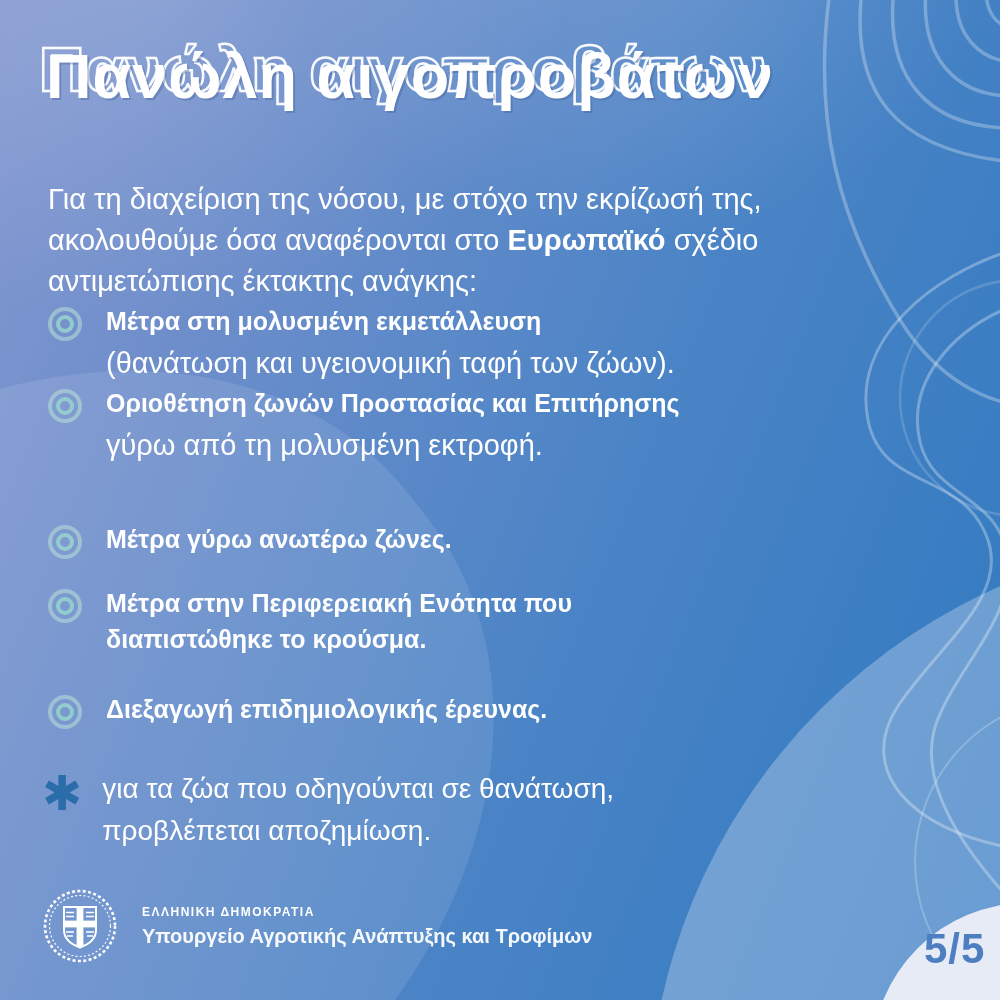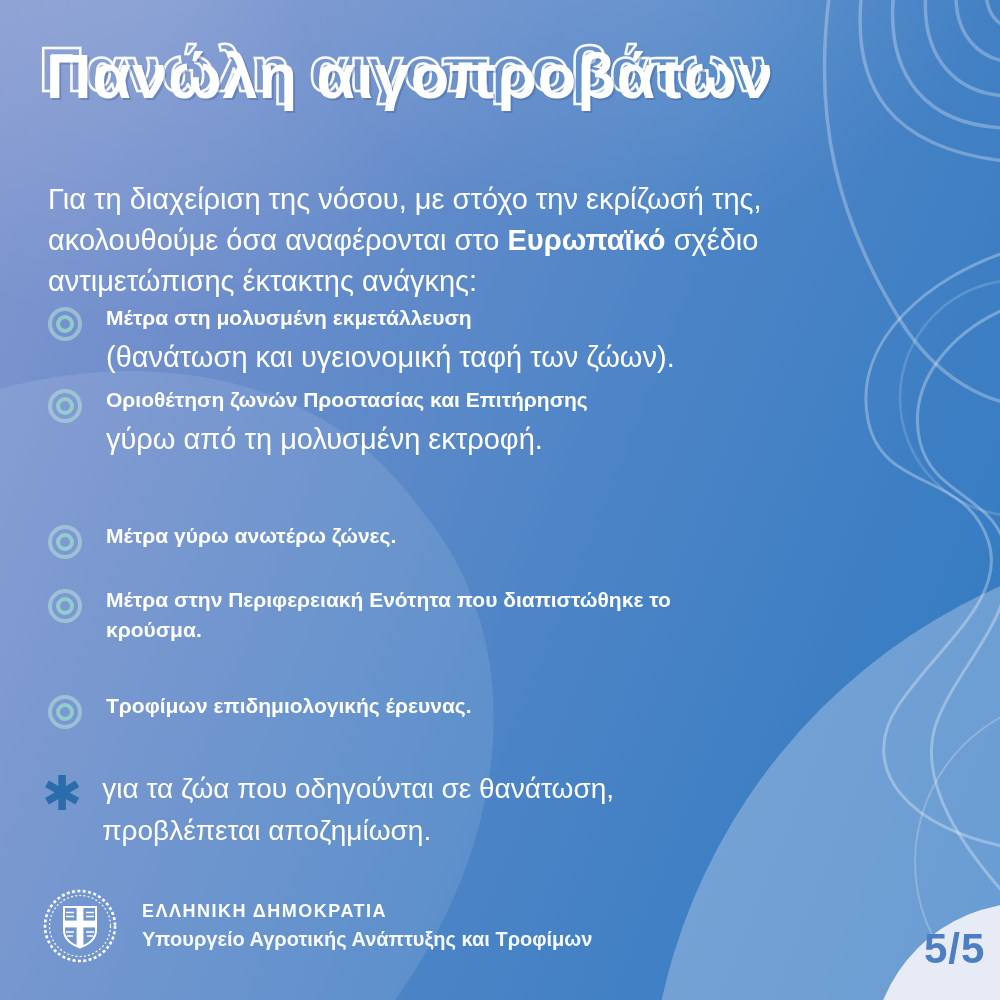--- a/index.html
+++ b/index.html
@@ -47,21 +47,21 @@
   .intro{
     position:absolute; left:48px; top:150px; width:856px; z-index:6;
     font-size:29px; line-height:1.42; font-weight:400;
   }
   .intro b{font-weight:800;}
   
   .bullet{
     position:absolute; left:48px; display:flex; align-items:flex-start; z-index:6;
   }
   .bullet .txt{margin-left:24px; max-width:800px;}
-  .bullet .txt .t{font-size:21px; font-weight:800; line-height:1.45;}
+  .bullet .txt .t{font-size:25px; font-weight:800; line-height:1.45;}
   .bullet .txt .s{font-size:29px; font-weight:400; line-height:1.4; margin-top:4px;}
   .b1{top:303px;} .b2{top:385px;} .b3{top:521px;} .b4{top:585px;} .b5{top:691px;}
   .b4 .txt{max-width:580px;}
   .target{
     width:26px; height:26px; border-radius:50%;
     border:4px solid rgba(186,226,216,0.55);
     display:flex; align-items:center; justify-content:center;
     margin-top:4px; flex:0 0 auto;
   }
   .target .inner{
@@ -73,21 +73,21 @@
     position:absolute; left:42px; top:768px; display:flex; align-items:flex-start; z-index:6;
   }
   .note .ast{font-size:48px; line-height:1; margin-top:2px;}
   .note .txt{margin-left:20px; font-size:28px; line-height:1.5; font-weight:400;}
   
   .footer{
     position:absolute; left:40px; top:886px; display:flex; align-items:center; z-index:6;
   }
   .footer .emblem{width:80px; height:80px; flex:0 0 auto;}
   .footer .ftxt{margin-left:22px;}
-  .footer .org{font-size:18px; font-weight:800; letter-spacing:1.5px;}
+  .footer .org{font-size:12px; font-weight:800; letter-spacing:1.5px;}
   .footer .ministry{font-size:20px; font-weight:700; margin-top:6px; opacity:.95;}
 </style>
 </head>
 <body>
 
 <div class="canvas">
 
   <div class="wedge"></div>
   <div class="blob-bottom-right"></div>
 
@@ -155,21 +155,21 @@
     <div class="txt">
       <div class="t">Μέτρα στην Περιφερειακή Ενότητα που διαπιστώθηκε το κρούσμα.</div>
     </div>
   </div>
 
   <div class="bullet b5">
     <span class="target">
         <span class="inner"></span>
       </span>
     <div class="txt">
-      <div class="t">Τροφίμων επιδημιολογικής έρευνας.</div>
+      <div class="t">Διεξαγωγή επιδημιολογικής έρευνας.</div>
     </div>
   </div>
 
   <div class="note">
     <span class="ast" style="color: rgb(43, 109, 171);">✱</span>
     <div class="txt">
       <div>για τα ζώα που οδηγούνται σε θανάτωση,</div>
       <div>προβλέπεται αποζημίωση.</div>
     </div>
   </div>

